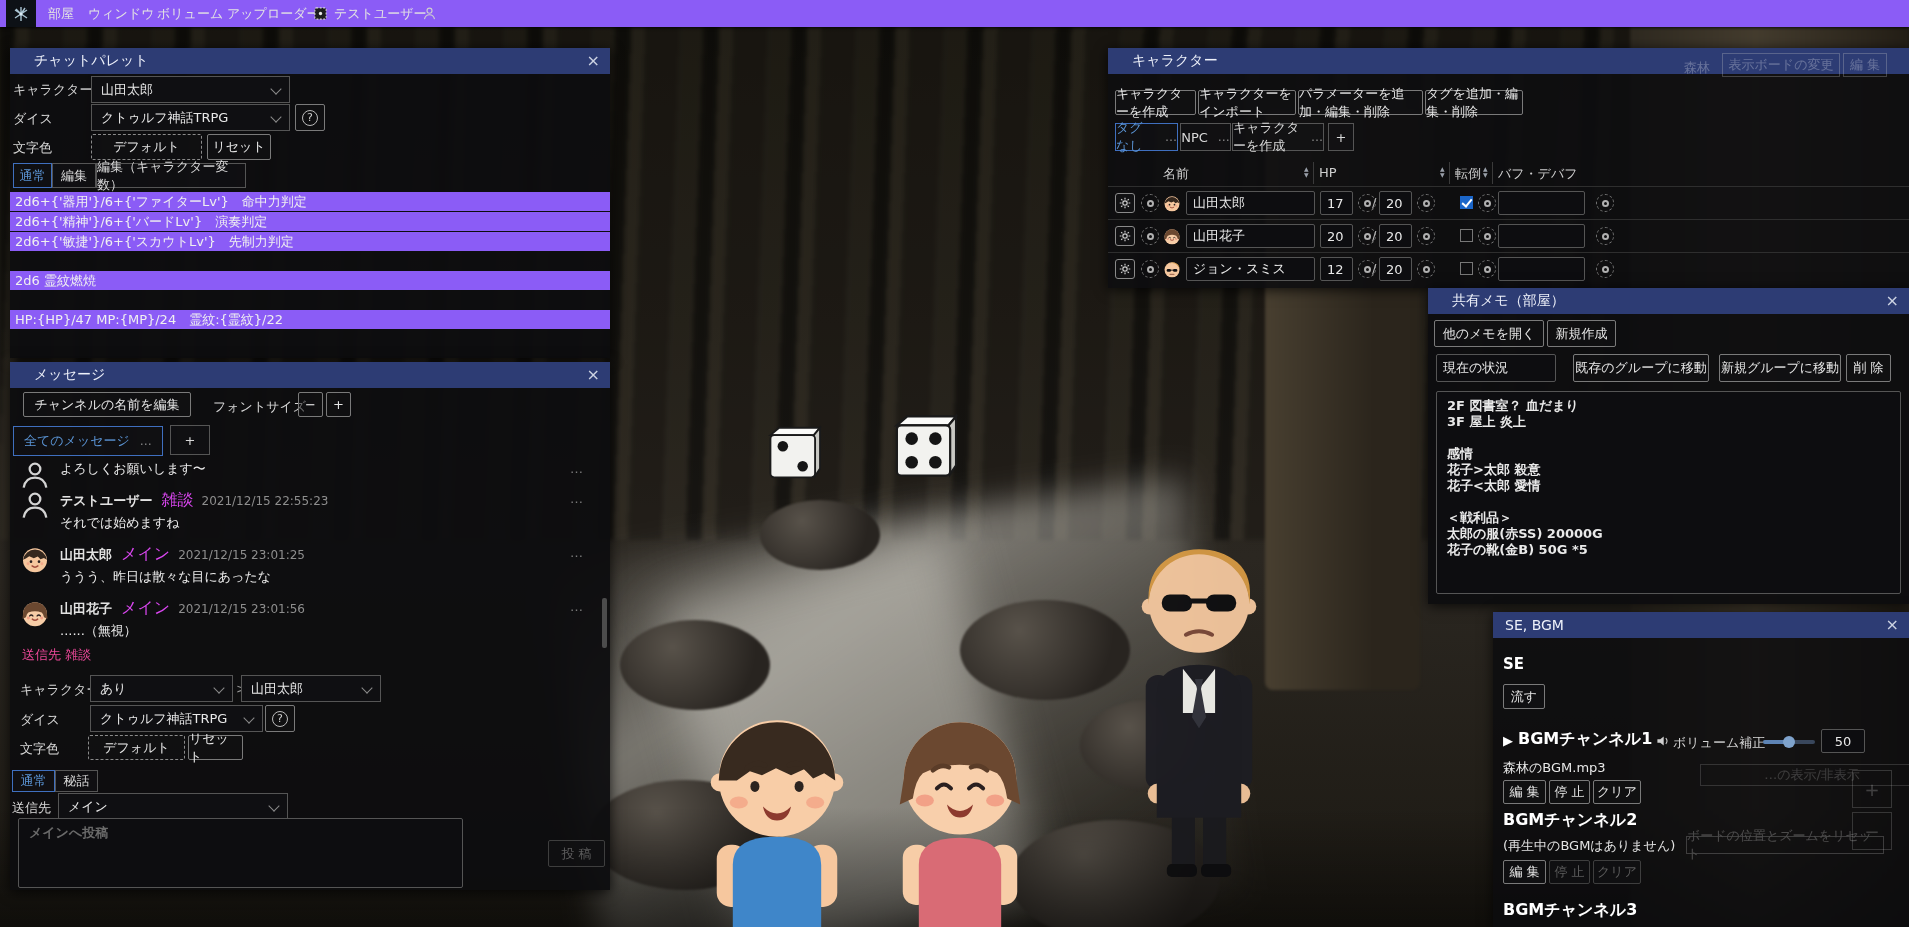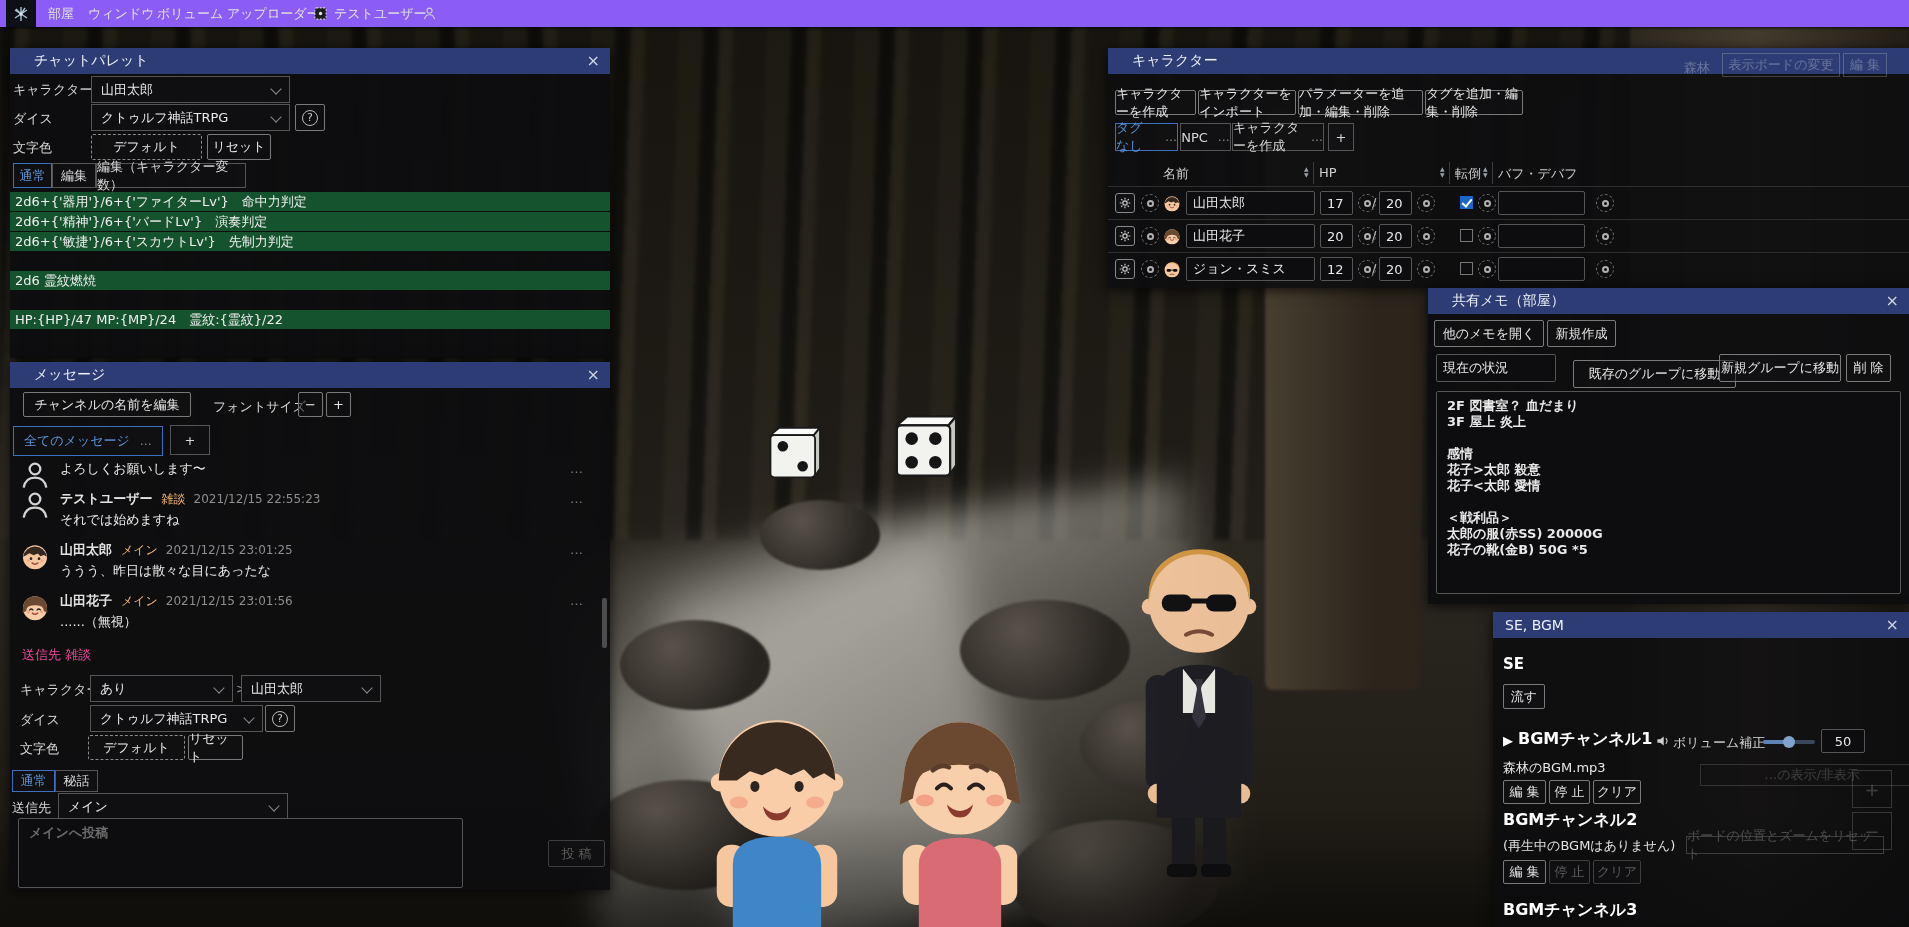--- a/index.html
+++ b/index.html
@@ -47,29 +47,29 @@
   .tab.active { border-color:#3f6fbf; color:#5b95d6; }
   .tab .dots { color:#8a8a8a; margin-left:10px; font-size:12px; }
   .inp { position:absolute; background:#0d0d10; border:1px solid #555; color:#e9e9e9; font-size:13px;
     padding:0 6px; border-radius:2px; font-family:inherit; }
   textarea.inp { resize:none; line-height:16px; padding:6px 10px;font-weight:bold; }
   .inp::placeholder { color:#6a6a6a; }
 
   
   .pline { height:19px; line-height:19px; padding-left:5px; font-size:13px; color:#f0f0f0;
     white-space:nowrap; overflow:hidden; }
-  .pline.filled { background:#14532d; margin-bottom:1px; cursor:pointer; }
+  .pline.filled { background:#8b5cf6; margin-bottom:1px; cursor:pointer; }
 
   
   #msg-list { position:absolute; left:0; top:95px; width:588px; height:195px; overflow:hidden; }
   .msg { position:relative; padding:7px 26px 5px 50px; }
   .msg .av { position:absolute; left:9px; top:6px; }
   .msg .meta { font-size:13px; margin-bottom:3px; }
   .msg .meta .nm { color:#e2e2e2; font-weight:bold; }
-  .msg .meta .ch { color:#fdba74; font-size:12px; margin-left:9px; }
+  .msg .meta .ch { color:#d946ef; font-size:16px; margin-left:9px; }
   .msg .meta .tm { color:#8e8e8e; font-size:12px; margin-left:8px; }
   .msg .tx { color:#ededed; font-size:13px; }
   .msg .mdots { position:absolute; right:14px; top:8px; color:#7b7b7b; letter-spacing:1px; }
 
   
   .crow { position:absolute; left:0; width:801px; height:33px; border-top:1px solid #2e2e2e; }
   .sqbtn { position:absolute; width:20px; height:20px; border:1px solid #8a8a8a; border-radius:3px;
     display:flex; align-items:center; justify-content:center; background:rgba(20,20,22,.5); cursor:pointer; }
   .eyet { position:absolute; width:18px; height:18px; border:1px dashed #777; border-radius:50%;
     display:flex; align-items:center; justify-content:center; cursor:pointer; }
@@ -527,21 +527,21 @@
   </section>
 
   <section class="panel" id="memo" style="left:1428px;top:288px;width:481px;height:316px;">
     <div class="phead">
       <span>共有メモ（部屋）</span>
       <span class="x">×</span>
     </div>
     <div class="btn" style="left:6px;top:32px;width:110px;height:27px">他のメモを開く</div>
     <div class="btn" style="left:119px;top:32px;width:69px;height:27px">新規作成</div>
     <input class="inp" style="left: 8px; top: 66px; width: 120px; height: 28px;" value="現在の状況">
-    <div class="btn" style="left:145px;top:72px;width:163px;height:28px">既存のグループに移動</div>
+    <div class="btn" style="left:145px;top:66px;width:136px;height:28px">既存のグループに移動</div>
     <div class="btn" style="left:291px;top:66px;width:122px;height:28px">新規グループに移動</div>
     <div class="btn" style="left:418px;top:66px;width:45px;height:28px">削 除</div>
     <textarea class="inp" style="left: 8px; top: 103px; width: 465px; height: 203px;">2F 図書室？ 血だまり
 3F 屋上 炎上
 
 感情
 花子&gt;太郎 殺意
 花子&lt;太郎 愛情
 
 ＜戦利品＞

